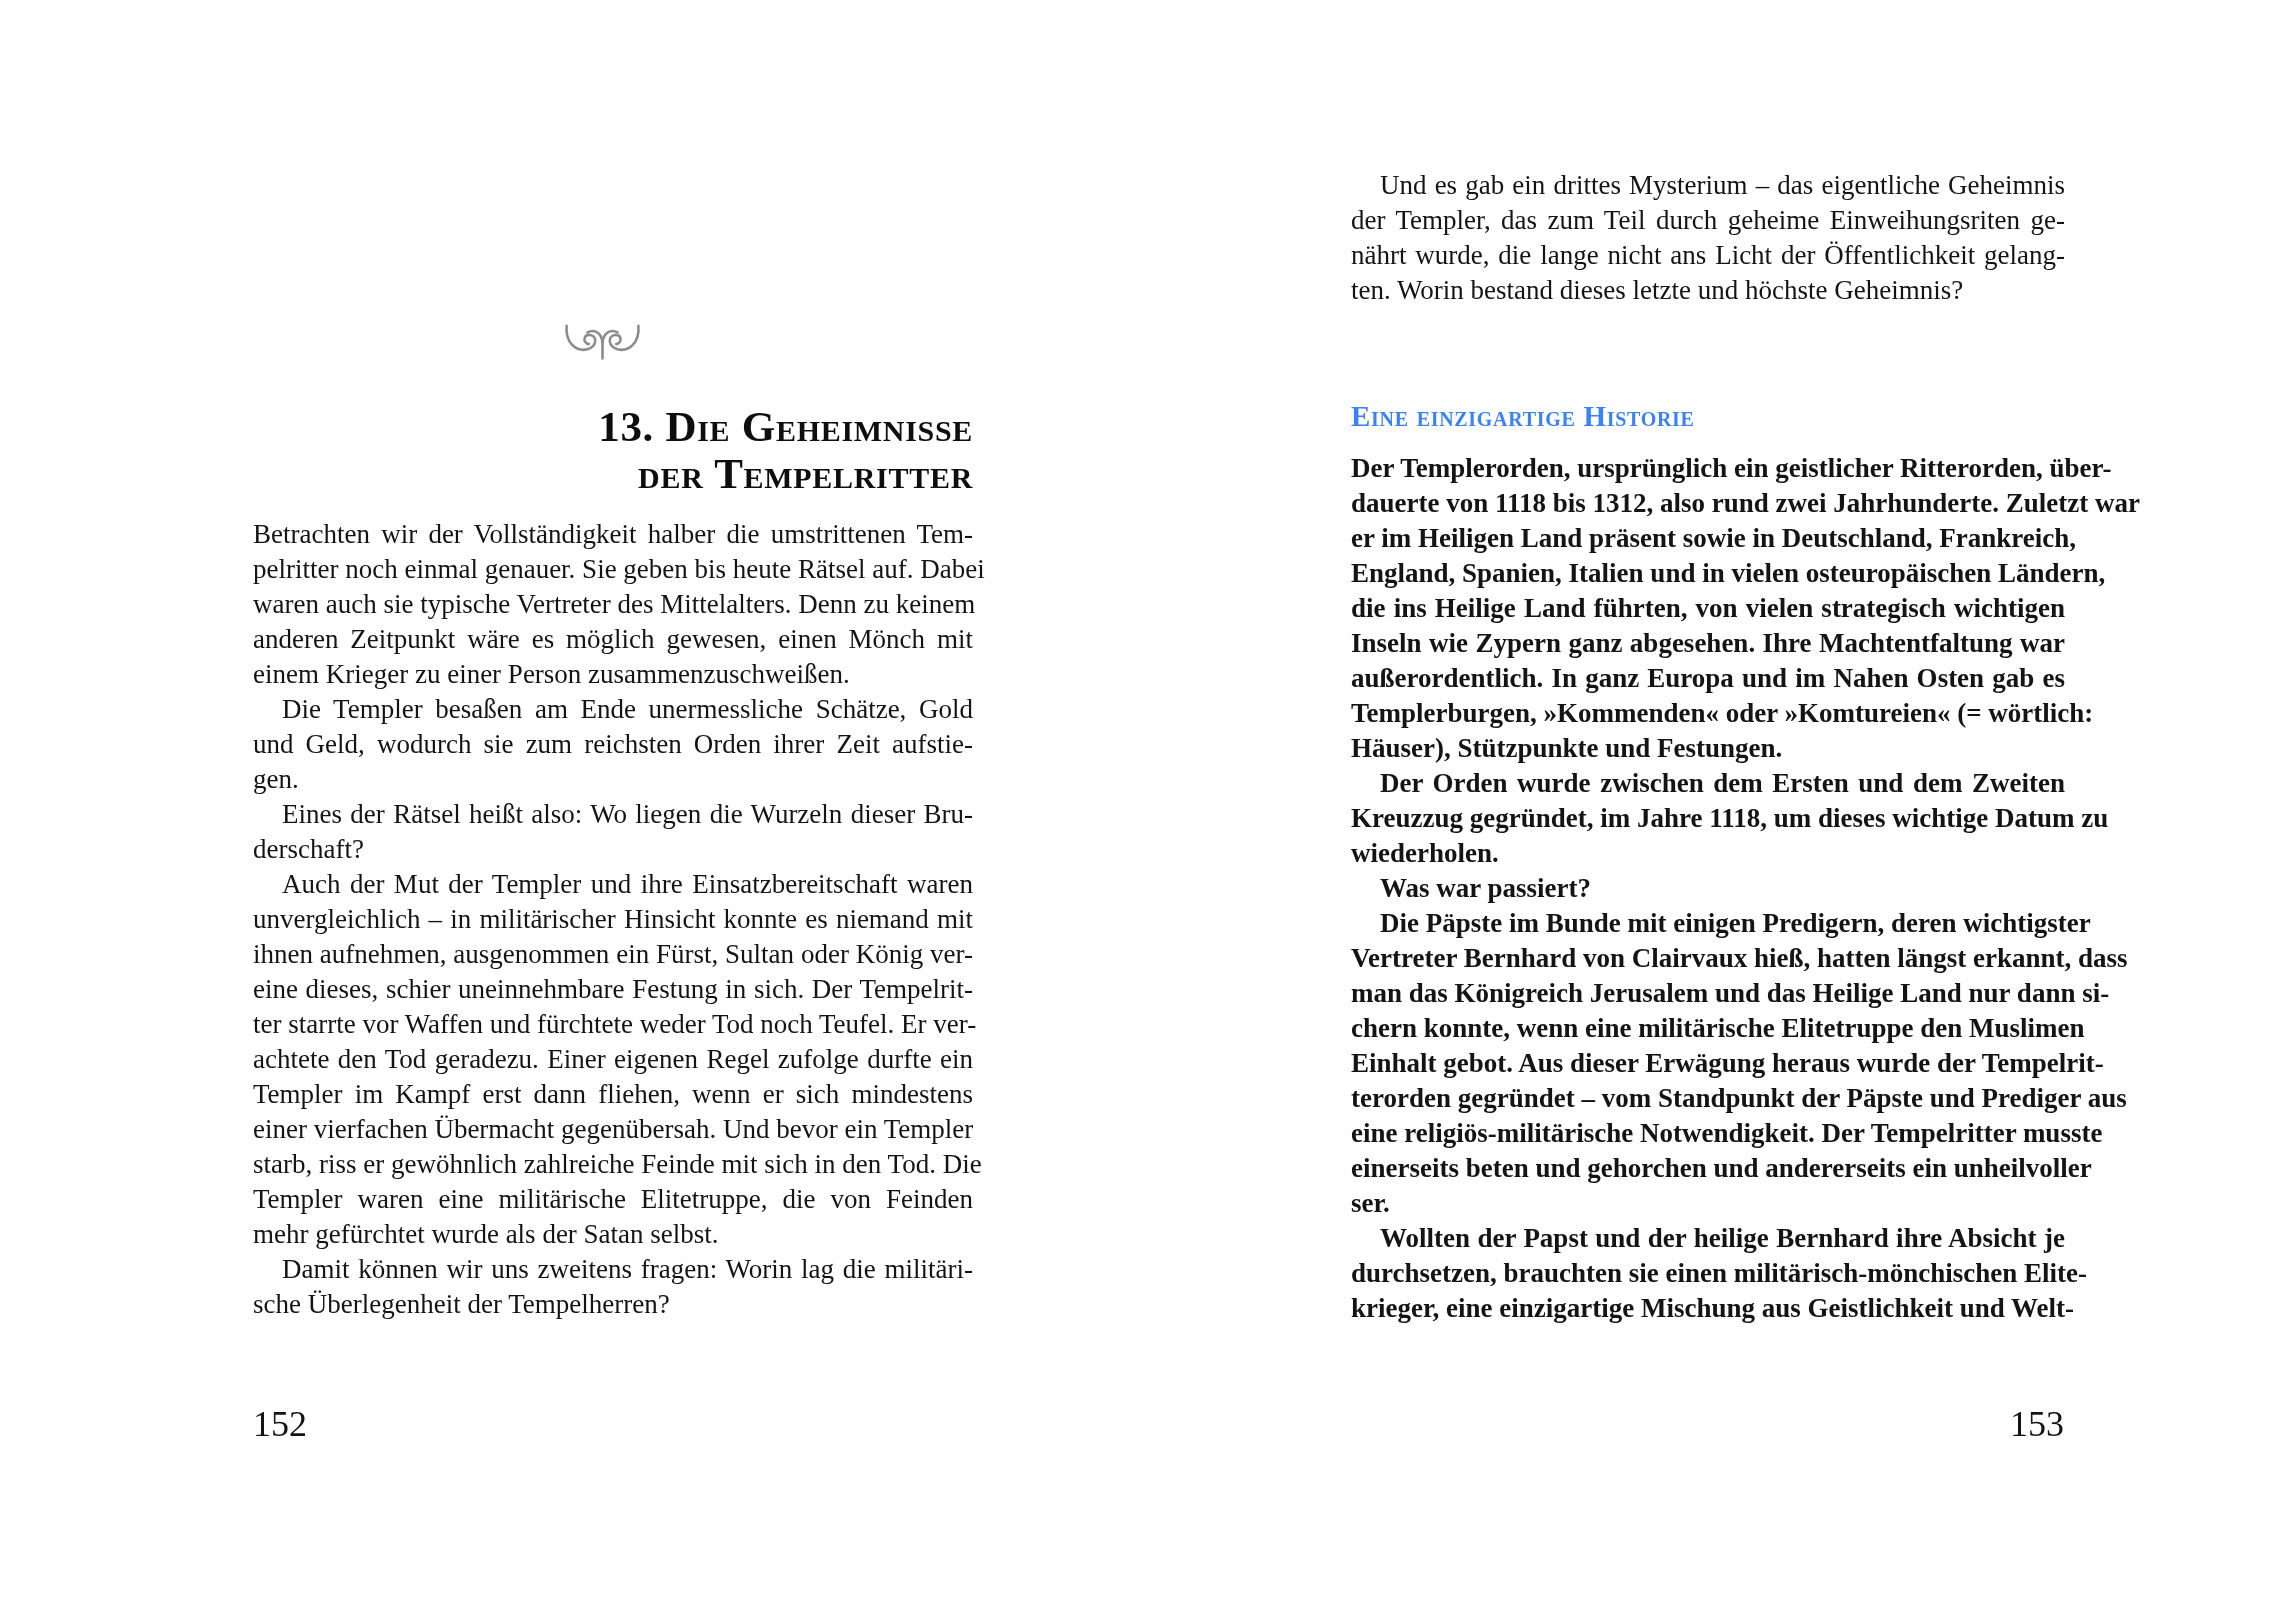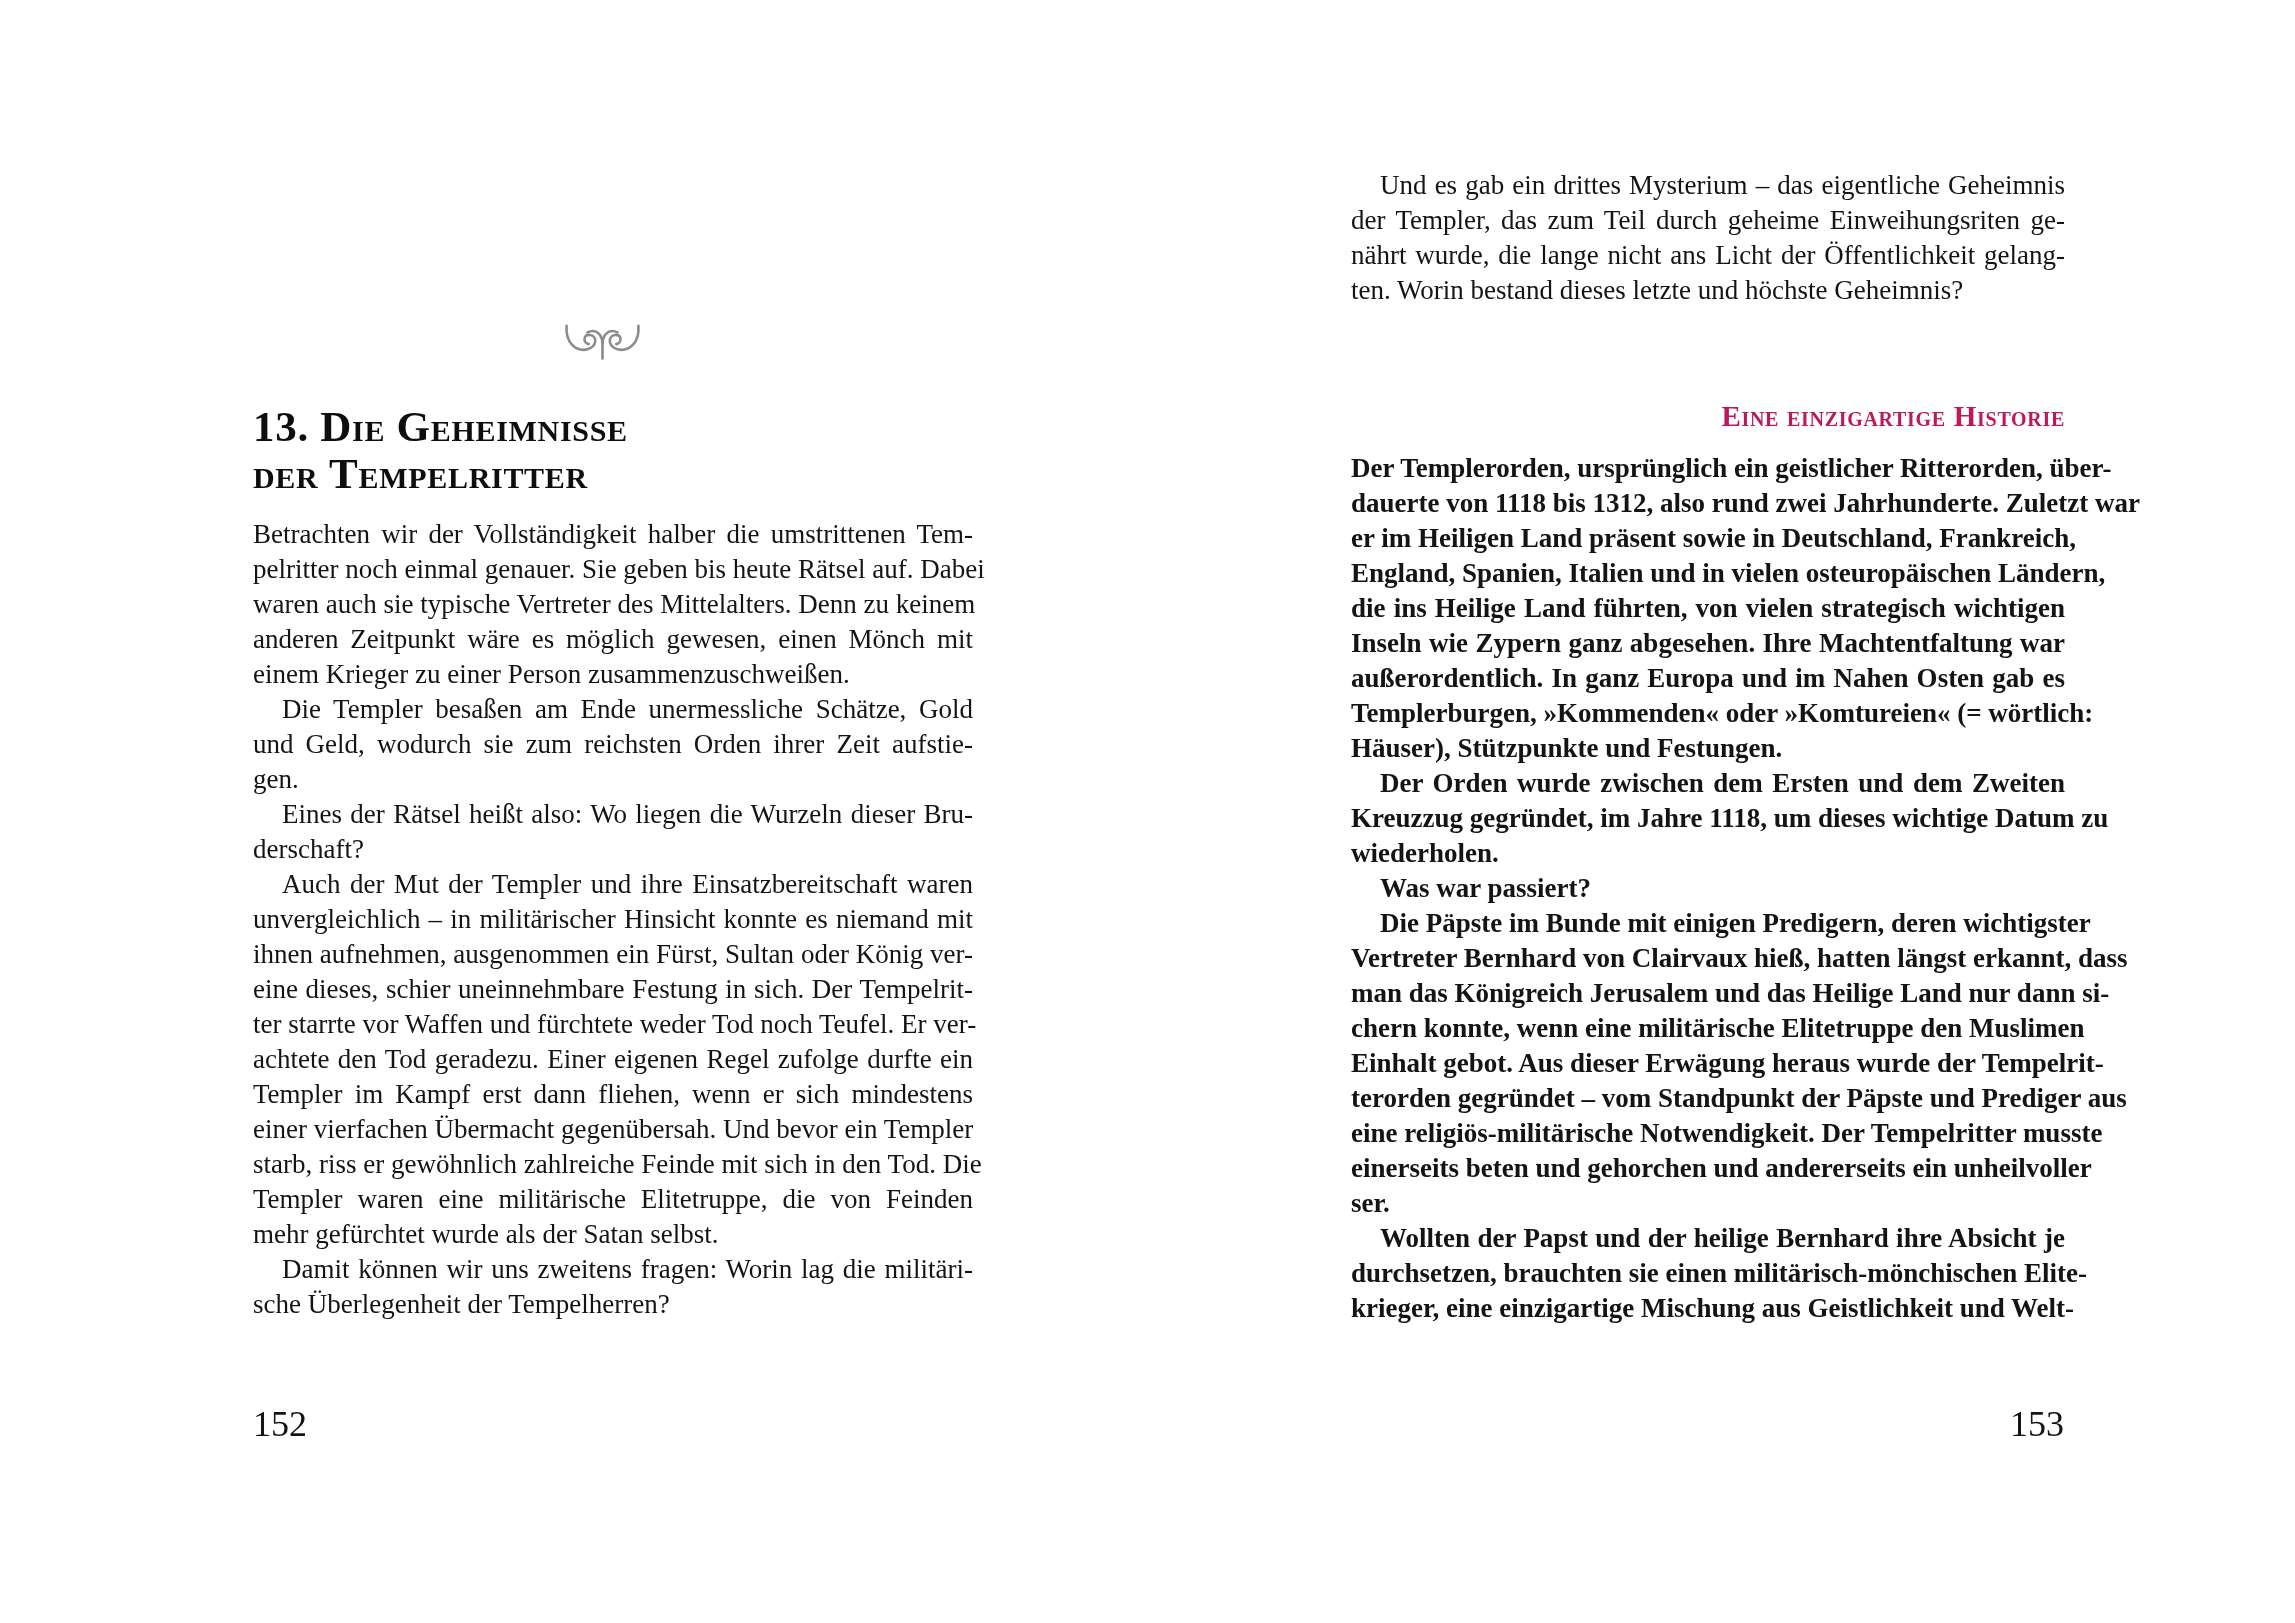--- a/index.html
+++ b/index.html
@@ -50,40 +50,40 @@
     left: 564px;
     top: 323px;
     width: 77px;
     height: 37px;
   }
   .chapter-title {
     position: absolute;
     left: 253px;
     width: 720px;
     top: 374px;
-    text-align: left;
+    text-align: right;
     font-size: 43px;
     line-height: 47px;
     font-variant: small-caps;
     letter-spacing: 0.7px;
     color: #0e0e0e;
   }
   .chapter-title span { display: block; }
 
   .section-heading {
     position: absolute;
     left: 203px;
     width: 714px;
     top: 376px;
-    text-align: right;
+    text-align: left;
     font-size: 29px;
     line-height: 33px;
     font-variant: small-caps;
     letter-spacing: 0.7px;
-    color: #be185d;
+    color: #3b82f6;
   }
 
   .page-number {
     position: absolute;
     top: 1410px;
     font-size: 36px;
     line-height: 29px;
   }
   .page-left .page-number { left: 253px; }
   .page-right .page-number { right: 231px; }

